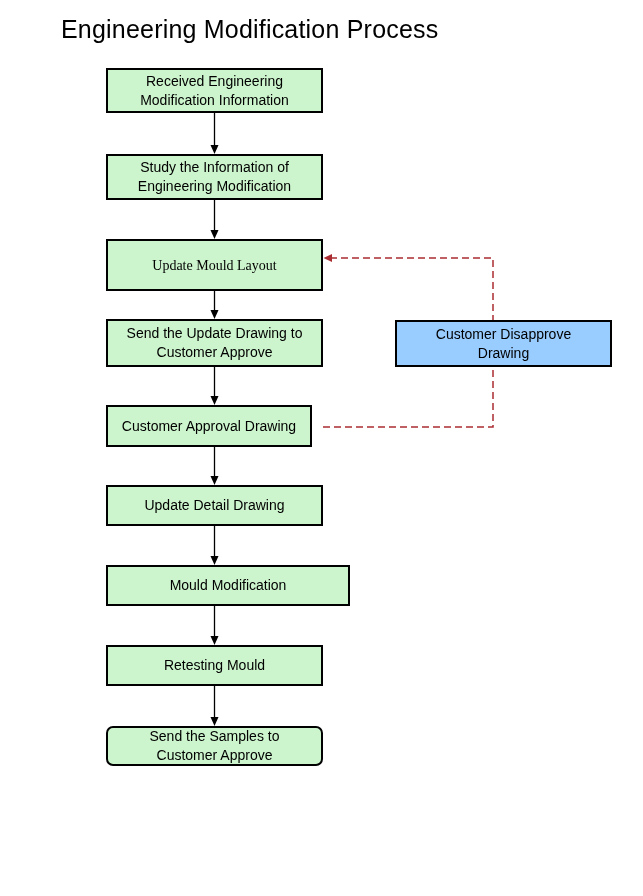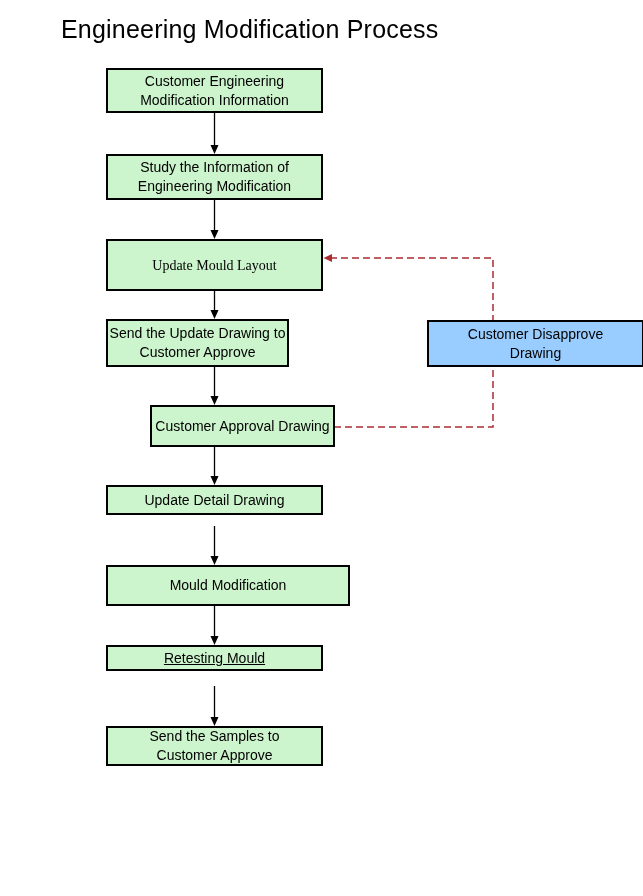--- a/index.html
+++ b/index.html
@@ -34,21 +34,21 @@
   .fb-head{fill:var(--feedback-arrow);stroke:none;}
   .node{
     position:absolute;
     box-sizing:border-box;
     border:2px solid var(--box-border);
     background:var(--process-fill);
     display:flex;align-items:center;justify-content:center;
     text-align:center;
     font-size:14px;line-height:19px;color:#000;
   }
-  .node.feedback{background:var(--feedback-fill);margin-left:32px;}
+  .node.feedback{background:var(--feedback-fill);}
   .node-label{white-space:pre-line;}
 </style>
 </head>
 <body>
 
 <div class="canvas">
 
   <div class="diagram-title">Engineering Modification Process</div>
 
   <svg class="connectors" viewBox="0 0 643 896" xmlns="http://www.w3.org/2000/svg">
@@ -75,55 +75,55 @@
     <polygon class="flow-head" points="210.5,556 218.5,556 214.5,565"></polygon>
 
     <line class="flow-line" x1="214.5" y1="606" x2="214.5" y2="636"></line>
     <polygon class="flow-head" points="210.5,636 218.5,636 214.5,645"></polygon>
 
     <line class="flow-line" x1="214.5" y1="686" x2="214.5" y2="717"></line>
     <polygon class="flow-head" points="210.5,717 218.5,717 214.5,726"></polygon>
   </svg>
 
   <div class="node" style="left:106px;top:68px;width:217px;height:45px;">
-    <span class="node-label">Customer Engineering
+    <span class="node-label">Received Engineering
 Modification Information</span>
   </div>
 
   <div class="node" style="left:106px;top:154px;width:217px;height:46px;justify-content:center;">
     <span class="node-label">Study the Information of
 Engineering Modification</span>
   </div>
 
   <div class="node" style="left:106px;top:239px;width:217px;height:52px;font-family:Liberation Serif, serif;">
     <span class="node-label">Update Mould Layout</span>
   </div>
 
-  <div class="node" style="left:106px;top:319px;width:183px;height:48px;text-align:center;">
+  <div class="node" style="left:106px;top:319px;width:217px;height:48px;text-align:center;">
     <span class="node-label">Send the Update Drawing to
 Customer Approve</span>
   </div>
 
-  <div class="node" style="left:106px;top:405px;width:185px;height:42px;margin-left:44px;">
+  <div class="node" style="left:106px;top:405px;width:206px;height:42px;">
     <span class="node-label">Customer Approval Drawing</span>
   </div>
 
-  <div class="node" style="left:106px;top:485px;width:217px;height:30px;">
+  <div class="node" style="left:106px;top:485px;width:217px;height:41px;">
     <span class="node-label">Update Detail Drawing</span>
   </div>
 
   <div class="node" style="left:106px;top:565px;width:244px;height:41px;">
     <span class="node-label">Mould Modification</span>
   </div>
 
-  <div class="node" style="left:106px;top:645px;width:217px;height:26px;text-decoration:underline;">
+  <div class="node" style="left:106px;top:645px;width:217px;height:41px;">
     <span class="node-label">Retesting Mould</span>
   </div>
 
-  <div class="node" style="left:106px;top:726px;width:217px;height:40px;">
+  <div class="node" style="left:106px;top:726px;width:217px;height:40px;border-radius:7px;">
     <span class="node-label">Send the Samples to
 Customer Approve</span>
   </div>
 
   <div class="node feedback" style="left:395px;top:320px;width:217px;height:47px;">
     <span class="node-label">Customer Disapprove
 Drawing</span>
   </div>
 
 </div>

